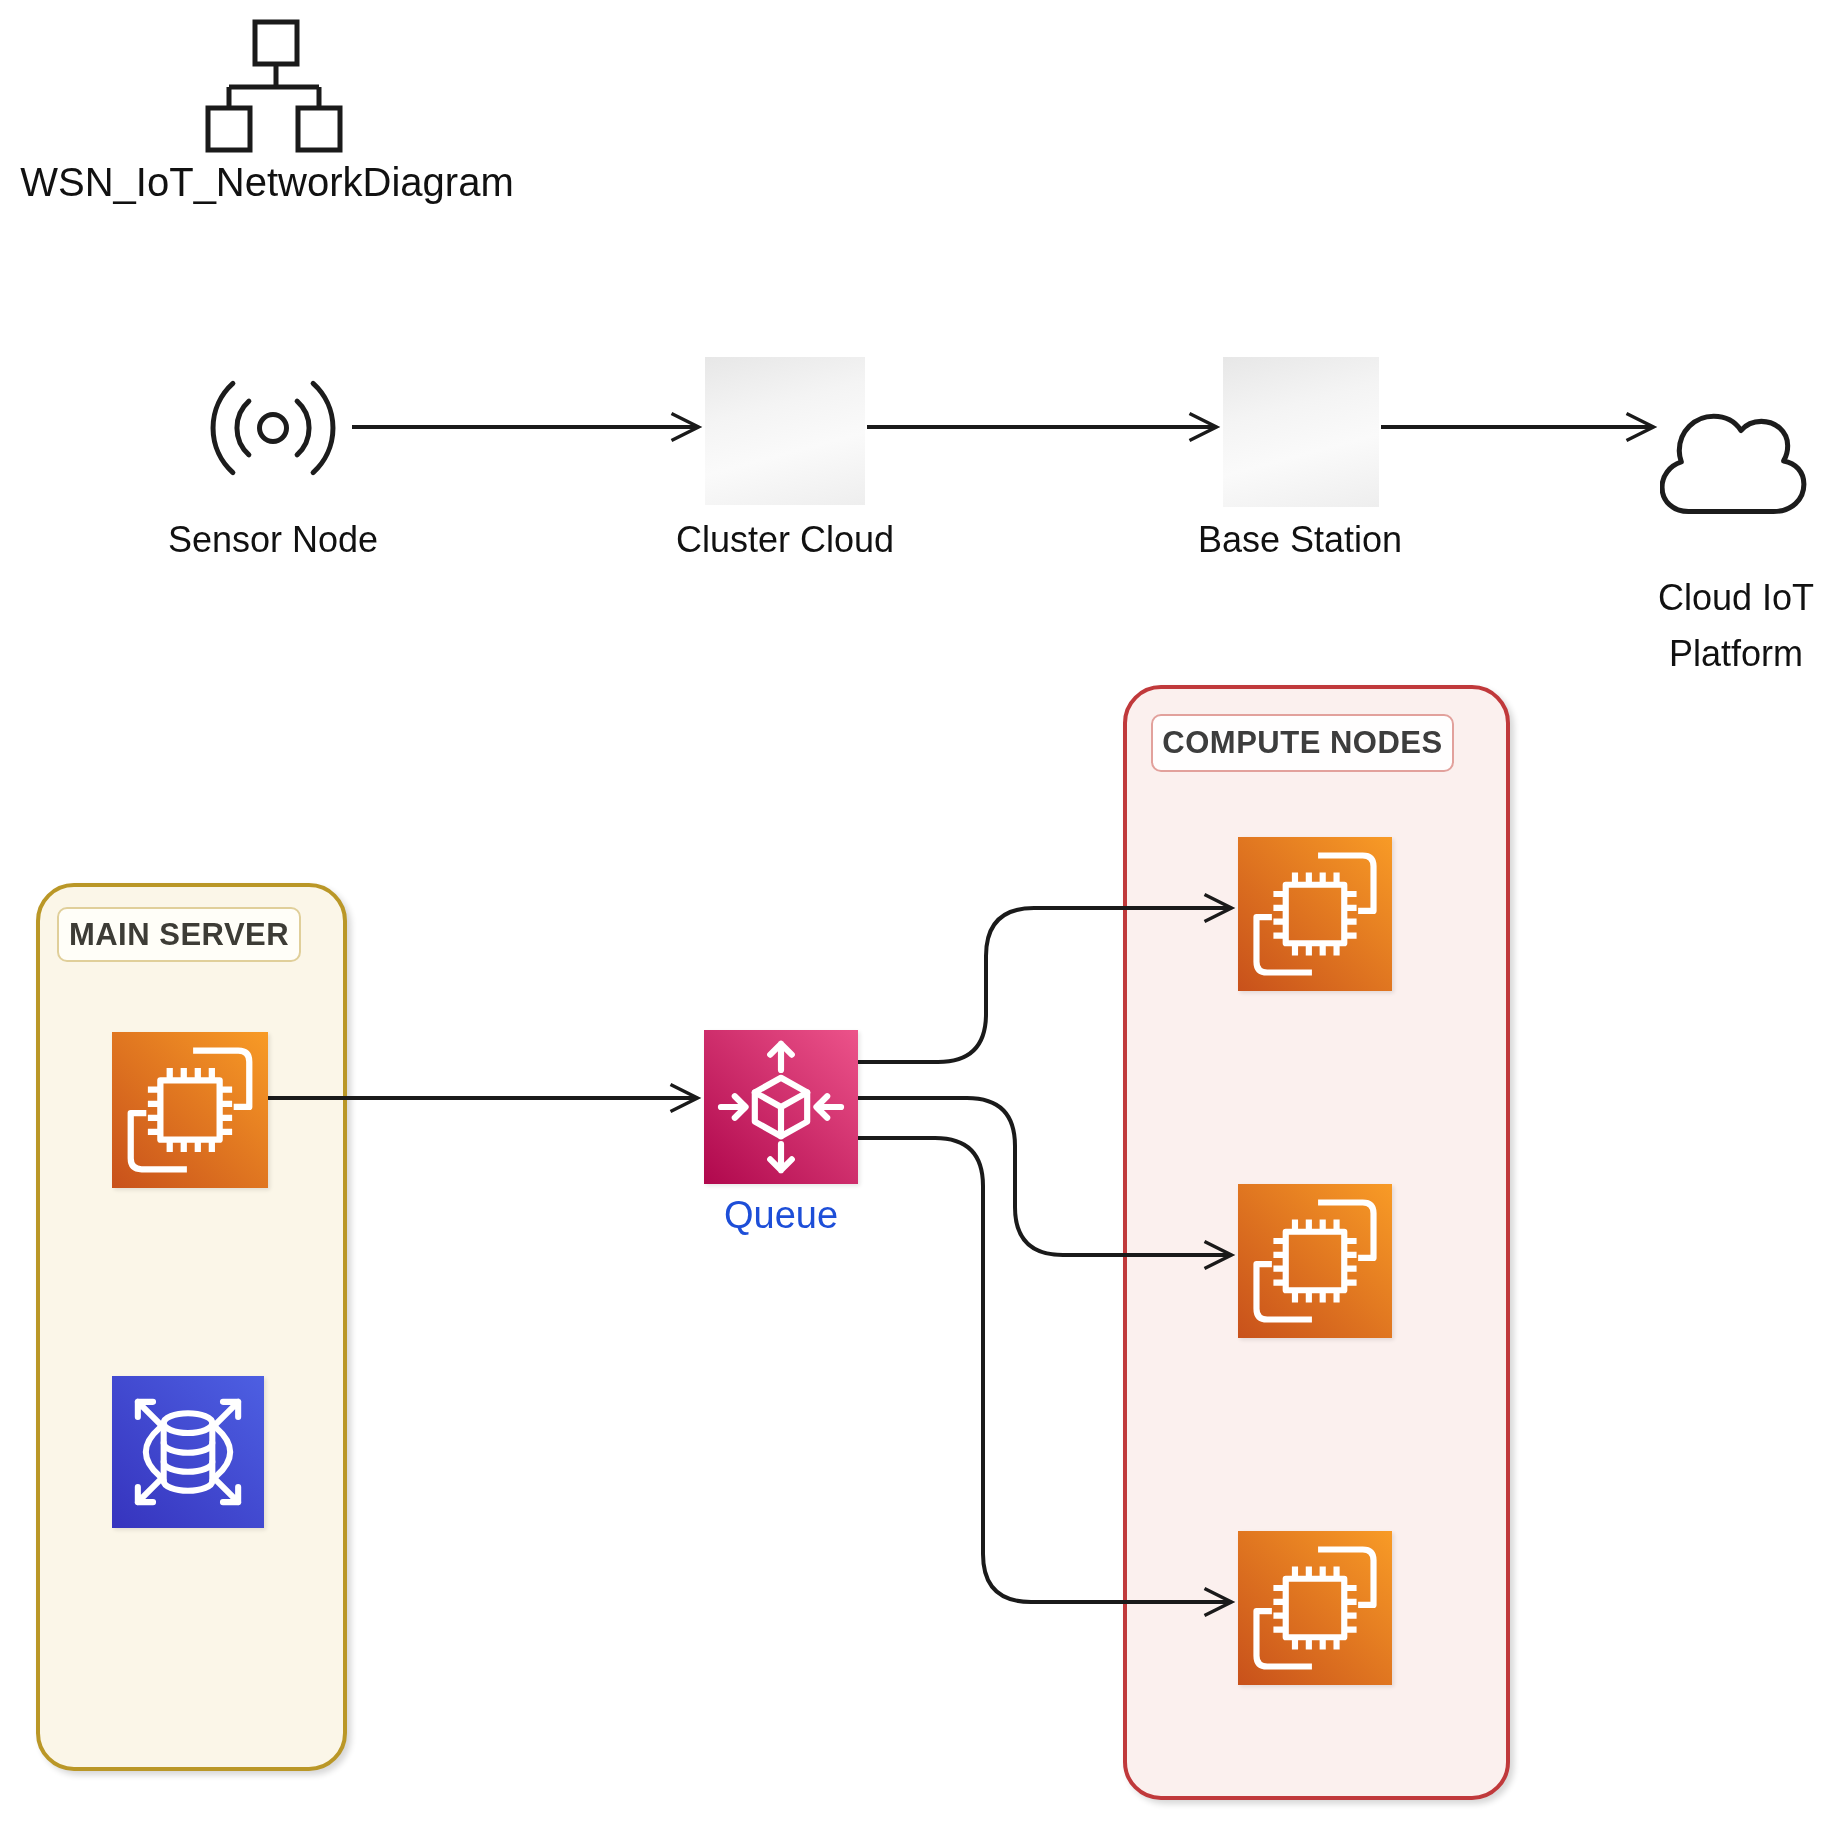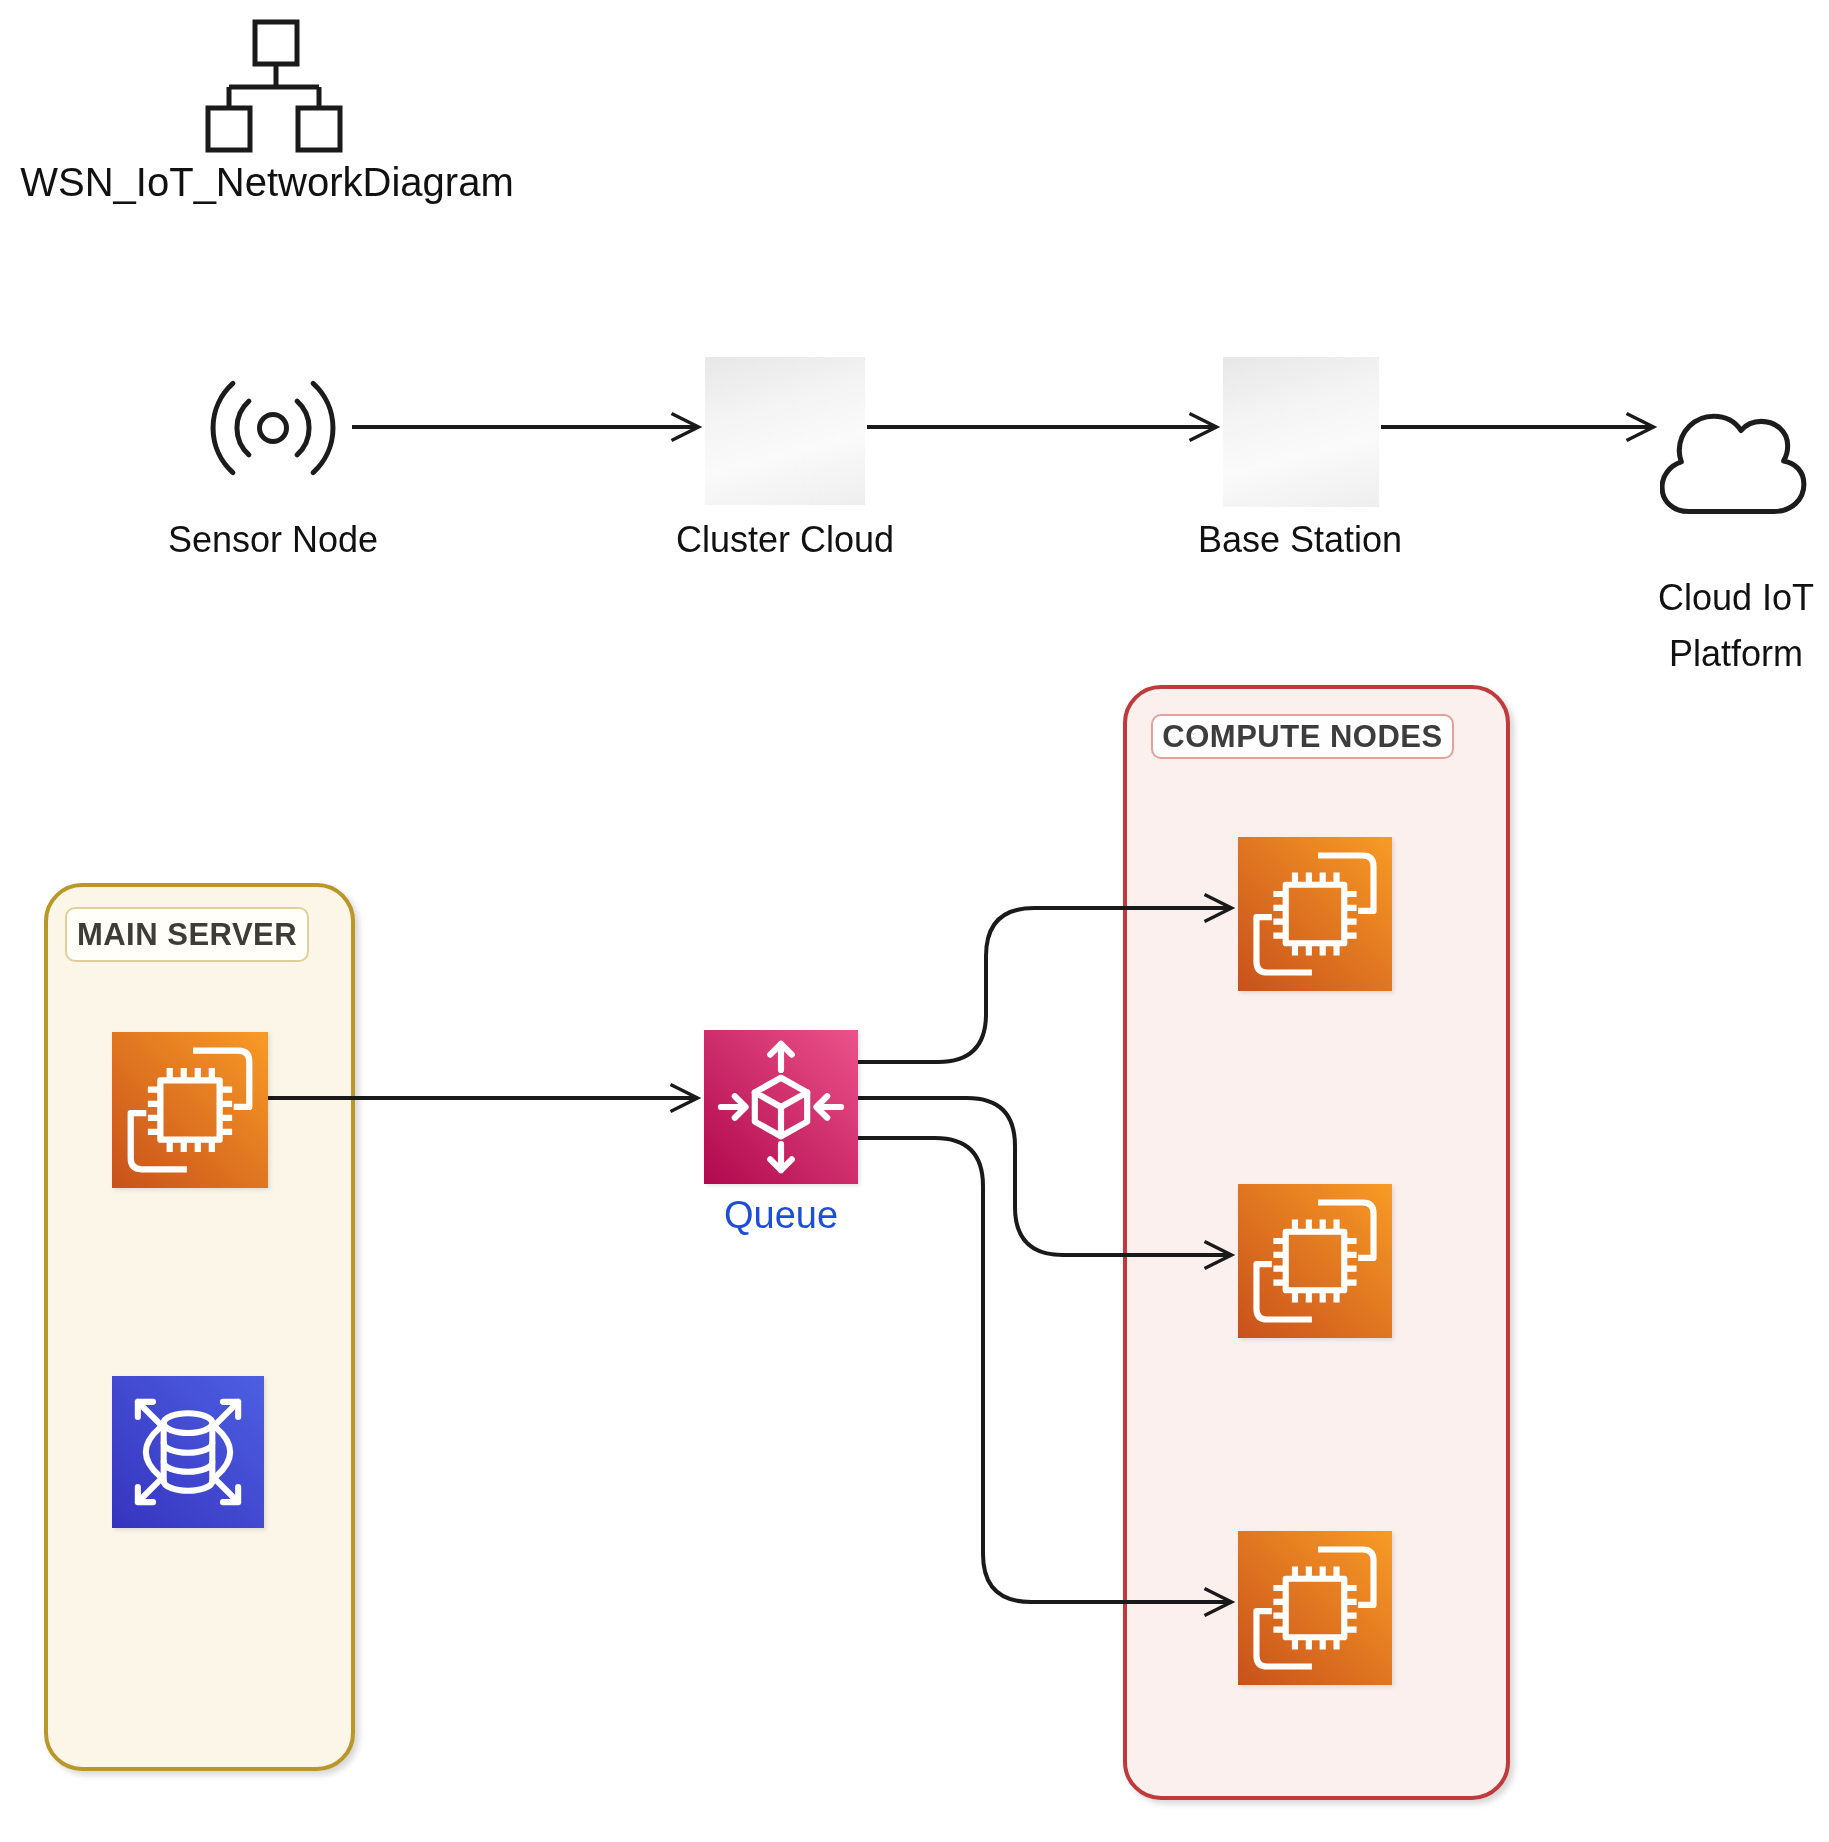--- a/index.html
+++ b/index.html
@@ -19,37 +19,37 @@
   .title-label{
     position:absolute;left:17px;top:160px;width:500px;text-align:center;
     font-size:40px;color:#111;
   }
   .container-box{
     position:absolute;border-radius:38px;box-sizing:border-box;
     box-shadow:4px 4px 6px rgba(0,0,0,0.16);
   }
   .container-main{
     left:36px;top:883px;width:311px;height:888px;
-    border:4px solid #BA9727;background:#FBF6E8;margin-left:8px;
+    border:4px solid #BA9727;background:#FBF6E8;
   }
   .container-compute{
     left:1123px;top:685px;width:387px;height:1115px;
     border:4px solid #C0393B;background:#FBF0EE;
   }
   .group-label-box{
     position:absolute;box-sizing:border-box;border-radius:10px;
     display:flex;align-items:center;justify-content:center;
     font-size:31px;font-weight:bold;color:#3d3c36;letter-spacing:0.5px;
   }
   .group-label-main{
     left:17px;top:20px;width:244px;height:55px;
     border:2px solid #E0CF9A;background:#FFFEF8;
   }
   .group-label-compute{
-    left:24px;top:25px;width:303px;height:45px;
+    left:24px;top:25px;width:303px;height:58px;
     border:2px solid #E2A19C;background:#FFFEFE;color:#3d3d3d;
   }
   .gray-box{
     position:absolute;
     background:linear-gradient(165deg,#e7e7e7 0%,#f4f4f4 35%,#fafafa 62%,#eeeeee 100%);
   }
   .aws-icon{position:absolute;box-shadow:2px 2px 4px rgba(0,0,0,0.10);}
   svg{display:block;}
   #edge-layer{position:absolute;left:0;top:0;z-index:2;pointer-events:none;}
   .layer1{z-index:1;}

